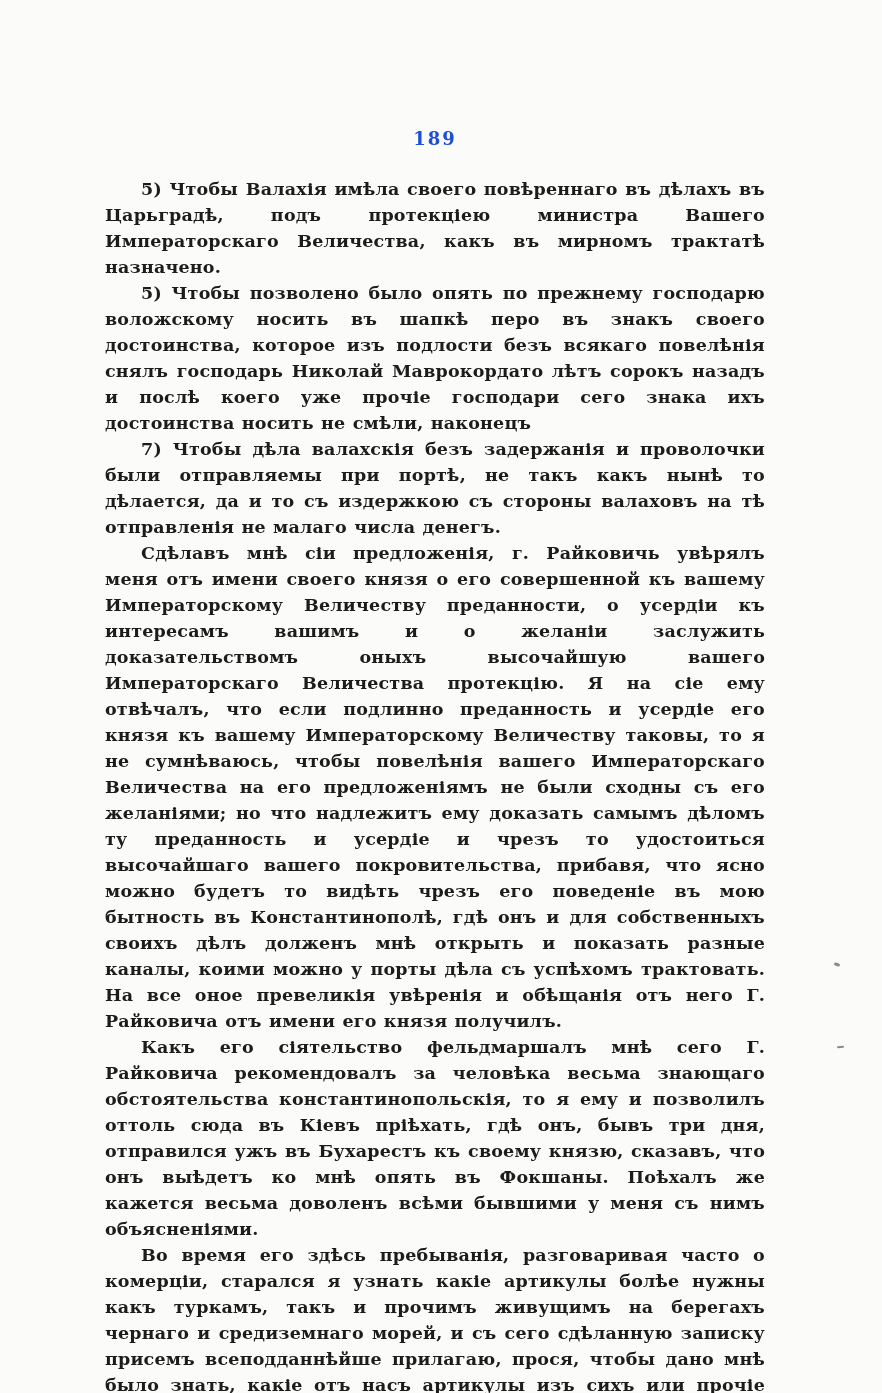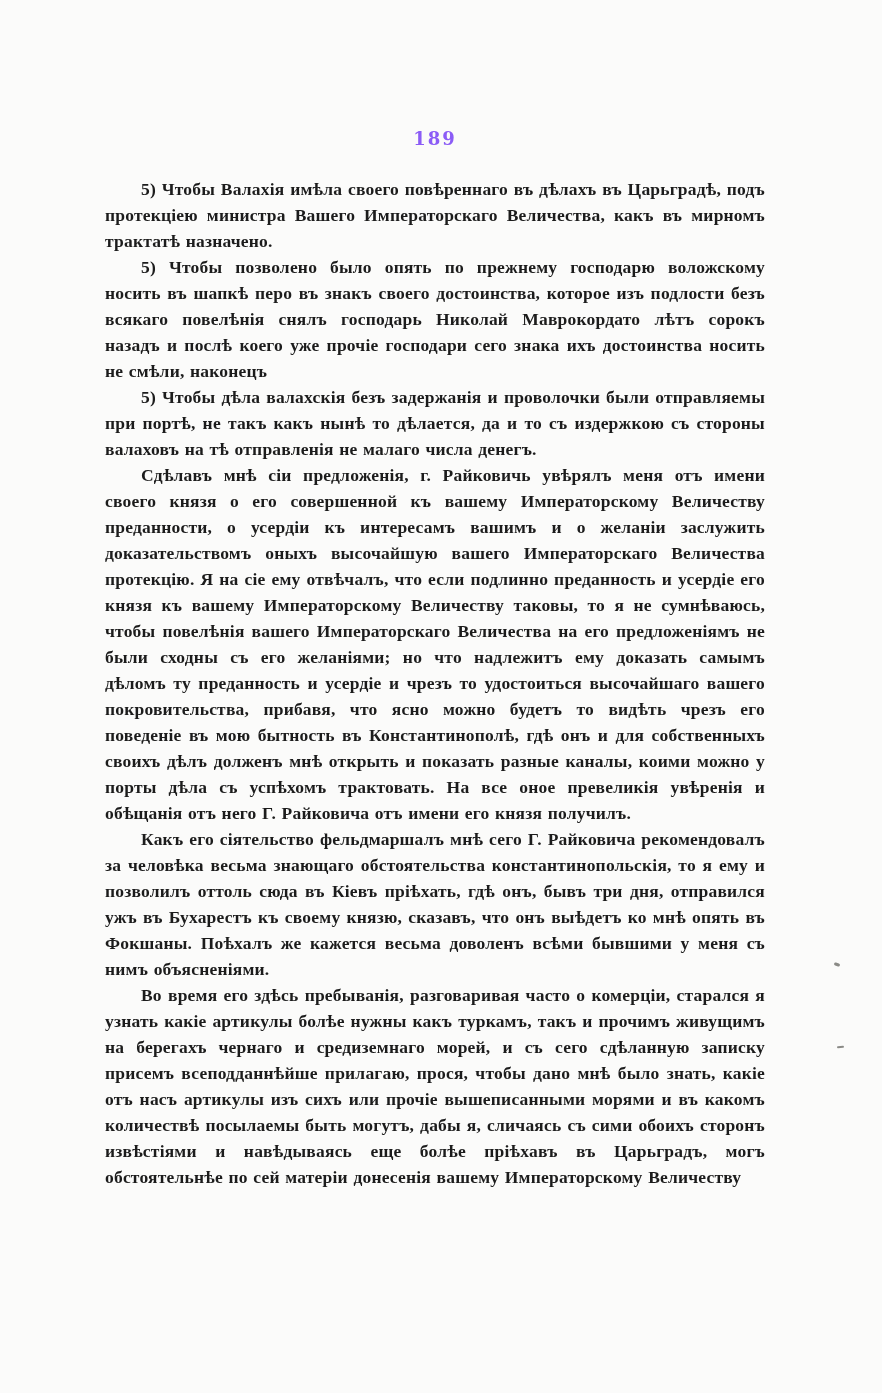--- a/index.html
+++ b/index.html
@@ -24,39 +24,38 @@
   }
   .page-number {
     position: absolute;
     top: 128px;
     left: 105px;
     width: 660px;
     text-align: center;
     font-size: 18px;
     font-weight: 700;
     letter-spacing: 2px;
-    color: #8b5cf6;
+    color: #1d4ed8;
   }
   .text-block {
     position: absolute;
     top: 176px;
     left: 105px;
     width: 660px;
   }
   .para {
     margin: 0;
     padding: 0;
     font-size: 17.5px;
     line-height: 26px;
     font-weight: 600;
     text-align: justify;
     text-indent: 36px;
     word-spacing: 1px;
     letter-spacing: 0.2px;
-    font-family: Liberation Serif, serif;
   }
   .speck {
     position: absolute;
     background: #8a8a86;
     border-radius: 2px;
   }
   .speck-1 {
     right: 42px;
     top: 963px;
     width: 6px;
@@ -74,21 +73,21 @@
 </head>
 <body>
 
 <div class="page">
 
   <div class="page-number">189</div>
 
   <div class="text-block">
     <p class="para">5) Чтобы Валахія имѣла своего повѣреннаго въ дѣлахъ въ Царьградѣ, подъ протекціею министра Вашего Императорскаго Величества, какъ въ мирномъ трактатѣ назначено.</p>
     <p class="para">5) Чтобы позволено было опять по прежнему господарю воложскому носить въ шапкѣ перо въ знакъ своего достоинства, которое изъ подлости безъ всякаго повелѣнія снялъ господарь Николай Маврокордато лѣтъ сорокъ назадъ и послѣ коего уже прочіе господари сего знака ихъ достоинства носить не смѣли, наконецъ</p>
-    <p class="para">5) Чтобы дѣла валахскія безъ задержанія и проволочки были отправляемы при портѣ, не такъ какъ нынѣ то дѣлается, да и то съ издержкою съ стороны валаховъ на тѣ отправленія не малаго числа денегъ.</p>
+    <p class="para">7) Чтобы дѣла валахскія безъ задержанія и проволочки были отправляемы при портѣ, не такъ какъ нынѣ то дѣлается, да и то съ издержкою съ стороны валаховъ на тѣ отправленія не малаго числа денегъ.</p>
     <p class="para">Сдѣлавъ мнѣ сіи предложенія, г. Райковичь увѣрялъ меня отъ имени своего князя о его совершенной къ вашему Императорскому Величеству преданности, о усердіи къ интересамъ вашимъ и о желаніи заслужить доказательствомъ оныхъ высочайшую вашего Императорскаго Величества протекцію. Я на сіе ему отвѣчалъ, что если подлинно преданность и усердіе его князя къ вашему Императорскому Величеству таковы, то я не сумнѣваюсь, чтобы повелѣнія вашего Императорскаго Величества на его предложеніямъ не были сходны съ его желаніями; но что надлежитъ ему доказать самымъ дѣломъ ту преданность и усердіе и чрезъ то удостоиться высочайшаго вашего покровительства, прибавя, что ясно можно будетъ то видѣть чрезъ его поведеніе въ мою бытность въ Константинополѣ, гдѣ онъ и для собственныхъ своихъ дѣлъ долженъ мнѣ открыть и показать разные каналы, коими можно у порты дѣла съ успѣхомъ трактовать. На все оное превеликія увѣренія и обѣщанія отъ него Г. Райковича отъ имени его князя получилъ.</p>
     <p class="para">Какъ его сіятельство фельдмаршалъ мнѣ сего Г. Райковича рекомендовалъ за человѣка весьма знающаго обстоятельства константинопольскія, то я ему и позволилъ оттоль сюда въ Кіевъ пріѣхать, гдѣ онъ, бывъ три дня, отправился ужъ въ Бухарестъ къ своему князю, сказавъ, что онъ выѣдетъ ко мнѣ опять въ Фокшаны. Поѣхалъ же кажется весьма доволенъ всѣми бывшими у меня съ нимъ объясненіями.</p>
     <p class="para">Во время его здѣсь пребыванія, разговаривая часто о комерціи, старался я узнать какіе артикулы болѣе нужны какъ туркамъ, такъ и прочимъ живущимъ на берегахъ чернаго и средиземнаго морей, и съ сего сдѣланную записку присемъ всеподданнѣйше прилагаю, прося, чтобы дано мнѣ было знать, какіе отъ насъ артикулы изъ сихъ или прочіе вышеписанными морями и въ какомъ количествѣ посылаемы быть могутъ, дабы я, сличаясь съ сими обоихъ сторонъ извѣстіями и навѣдываясь еще болѣе пріѣхавъ въ Царьградъ, могъ обстоятельнѣе по сей матеріи донесенія вашему Императорскому Величеству</p>
   </div>
 
   <div class="speck speck-1"></div>
   <div class="speck speck-2"></div>
 
 </div>
 

